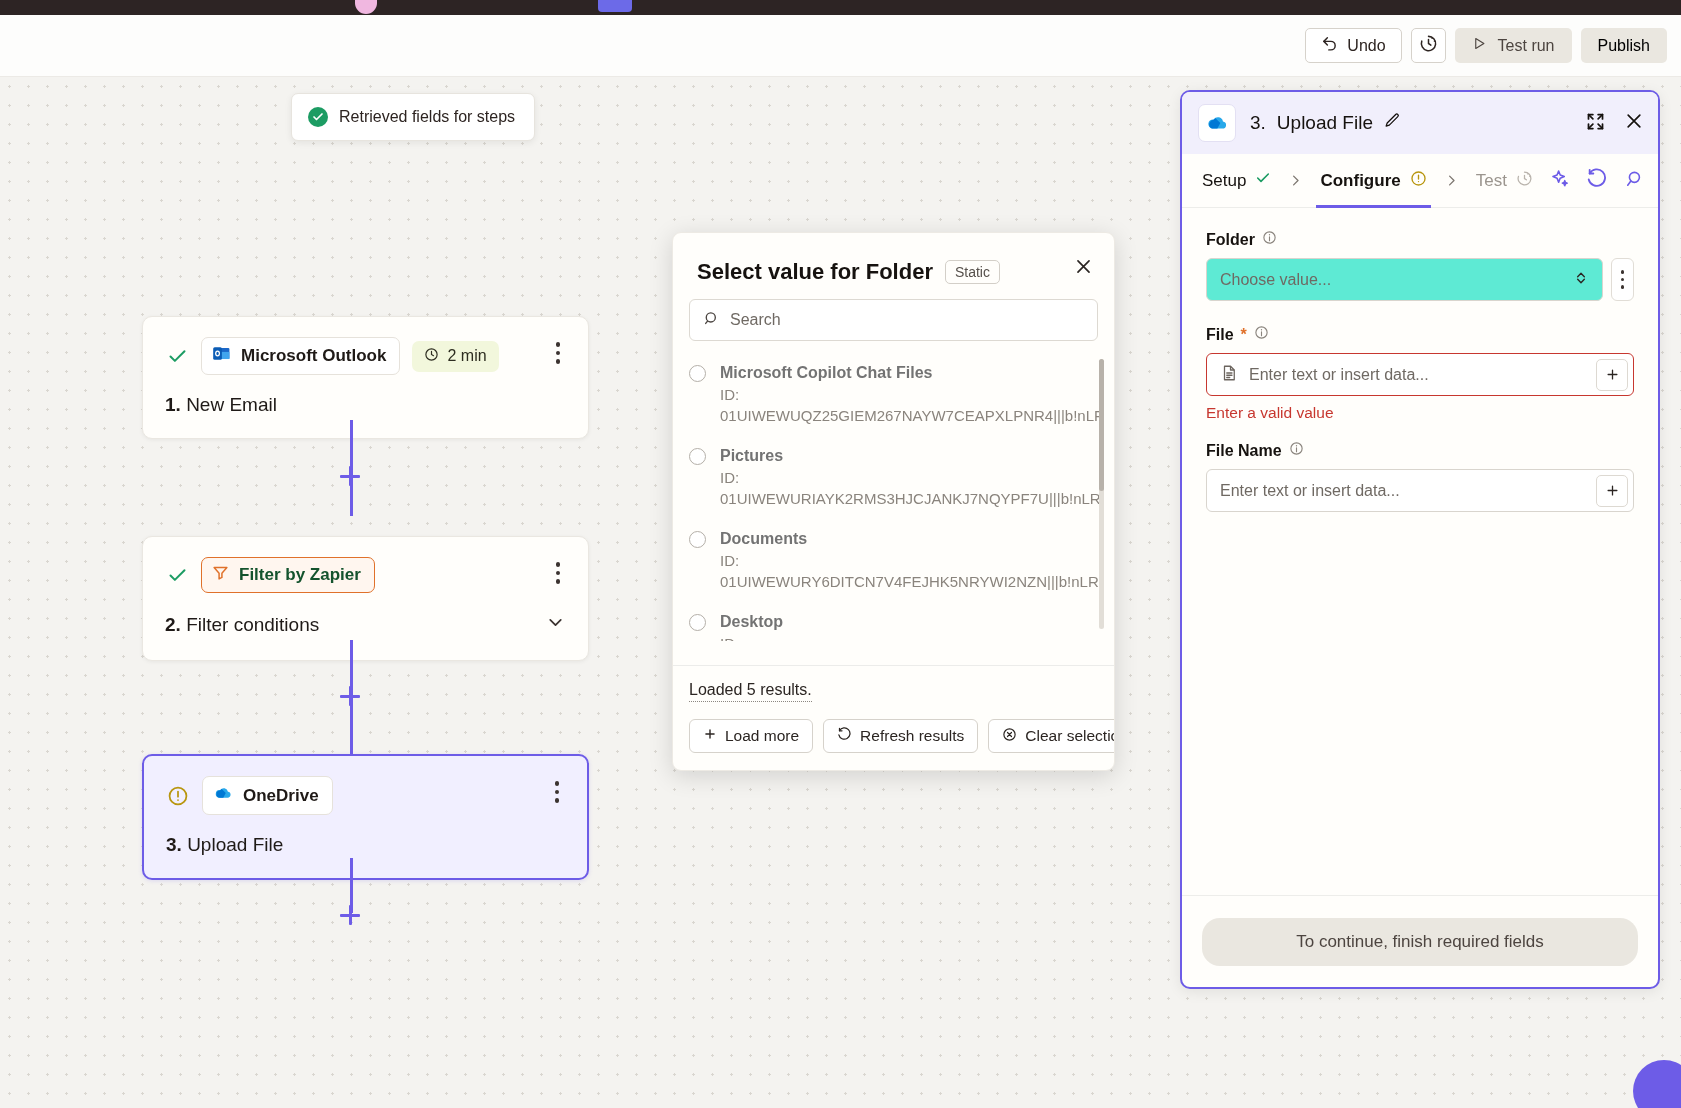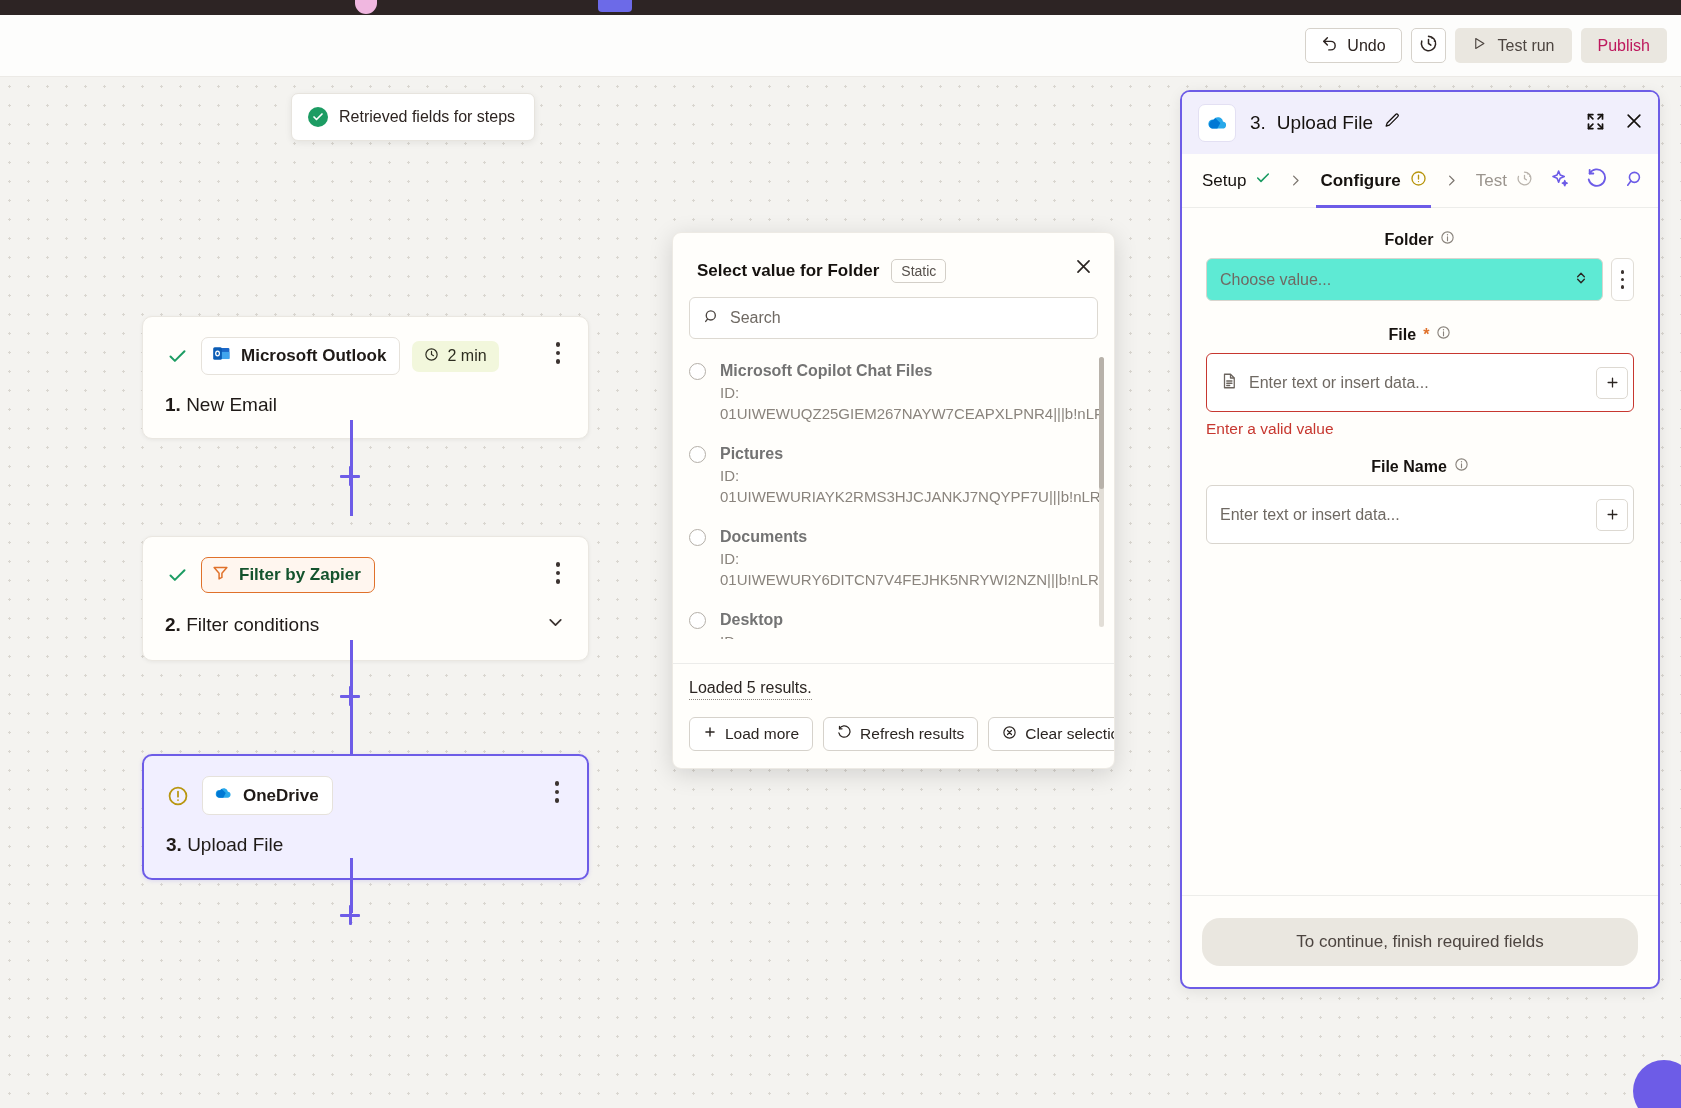--- a/index.html
+++ b/index.html
@@ -45,21 +45,21 @@
   .btn-testrun {
     display: flex; align-items: center; gap: 11px;
     height: 35px; padding: 0 17px;
     border: none; border-radius: 5px; background: #eae7e0;
     font-size: 16px; color: #4d4540; cursor: pointer;
   }
   .btn-publish {
     display: flex; align-items: center;
     height: 35px; padding: 0 17px;
     border: none; border-radius: 5px; background: #eae7e0;
-    font-size: 16px; color: #be185d; cursor: pointer;
+    font-size: 16px; color: #000000; cursor: pointer;
   }
 
   
   .canvas {
     position: absolute; left: 0; top: 77px; width: 1681px; height: 1031px;
     background-color: #f4f3f0;
     background-image: radial-gradient(circle, #d9d6d0 1.1px, transparent 1.1px);
     background-size: 19px 19px;
   }
 
@@ -131,21 +131,21 @@
   .plus-btn::after { width: 3px; height: 20px; }
 
   
   .modal {
     position: absolute; left: 672px; top: 232px; width: 443px;
     background: #fffefb; border-radius: 9px;
     box-shadow: 0 5px 24px rgba(0,0,0,.14); border: 1px solid #edeae4;
     overflow: hidden;
   }
   .modal-head { padding: 26px 24px 14px 24px; display: flex; align-items: center; gap: 12px; }
-  .modal-title { font-size: 17px; font-weight: bold; color: #16120f; }
+  .modal-title { font-size: 22px; font-weight: bold; color: #16120f; }
   .static-tag {
     font-size: 14px; color: #56504b; border: 1px solid #d3cfc8;
     border-radius: 5px; padding: 3px 9px;
   }
   .modal-close {
     position: absolute; right: 16px; top: 18px; width: 30px; height: 30px;
     display: flex; align-items: center; justify-content: center; cursor: pointer;
   }
   .search-box {
     margin: 0 16px; height: 42px; border: 1px solid #ddd9d2; border-radius: 6px;
@@ -221,36 +221,36 @@
   .tab.active::after {
     content: ""; position: absolute; left: 0; right: 0; bottom: 0; height: 3px; background: #6d5ce7;
   }
   .tab.muted { color: #9b958e; }
   .tab-sep { padding: 0 13px; color: #7d7770; display:flex; align-items:center; }
   .tab-tools { position: absolute; right: 14px; display: flex; align-items: center; gap: 16px; }
 
   .panel-body { padding: 22px 24px 0 24px; }
   .field-label {
     display: flex; align-items: center; gap: 7px;
-    font-size: 16px; font-weight: bold; color: #16120f; margin-bottom: 9px; justify-content: center;
+    font-size: 16px; font-weight: bold; color: #16120f; margin-bottom: 9px;
   }
   .req { color: #e0712a; font-weight: bold; }
   .select-row { display: flex; align-items: stretch; gap: 8px; }
   .select-ctl {
     flex: 1; height: 43px; border: 1px solid #d9d5ce; border-radius: 6px; background: #5eead4;
     display: flex; align-items: center; padding: 0 13px; cursor: pointer;
     font-size: 16px; color: #6f6963; justify-content: space-between;
   }
   .side-kebab {
     width: 23px; display: flex; flex-direction: column; align-items: center; justify-content: center;
     gap: 4px; border: 1px solid #e1ddd6; border-radius: 6px; background: #fff; cursor: pointer;
   }
   .side-kebab i { width: 3.6px; height: 3.6px; border-radius: 50%; background: #3b3330; }
   .text-ctl {
-    height: 59px; border: 1px solid #d9d5ce; border-radius: 6px; background: #fff;
+    height: 43px; border: 1px solid #d9d5ce; border-radius: 6px; background: #fff;
     display: flex; align-items: center; padding: 0 5px 0 13px; gap: 11px;
   }
   .text-ctl.error { border: 1.6px solid #c7372f; }
   .text-ctl input {
     flex: 1; border: none; outline: none; background: transparent;
     font-size: 16px; color: #2b2522; font-family: "Liberation Sans", sans-serif;
   }
   .text-ctl input::placeholder { color: #6f6963; }
   .plus-sq {
     width: 32px; height: 32px; border: 1px solid #ddd9d2; border-radius: 5px; background: #fff;

